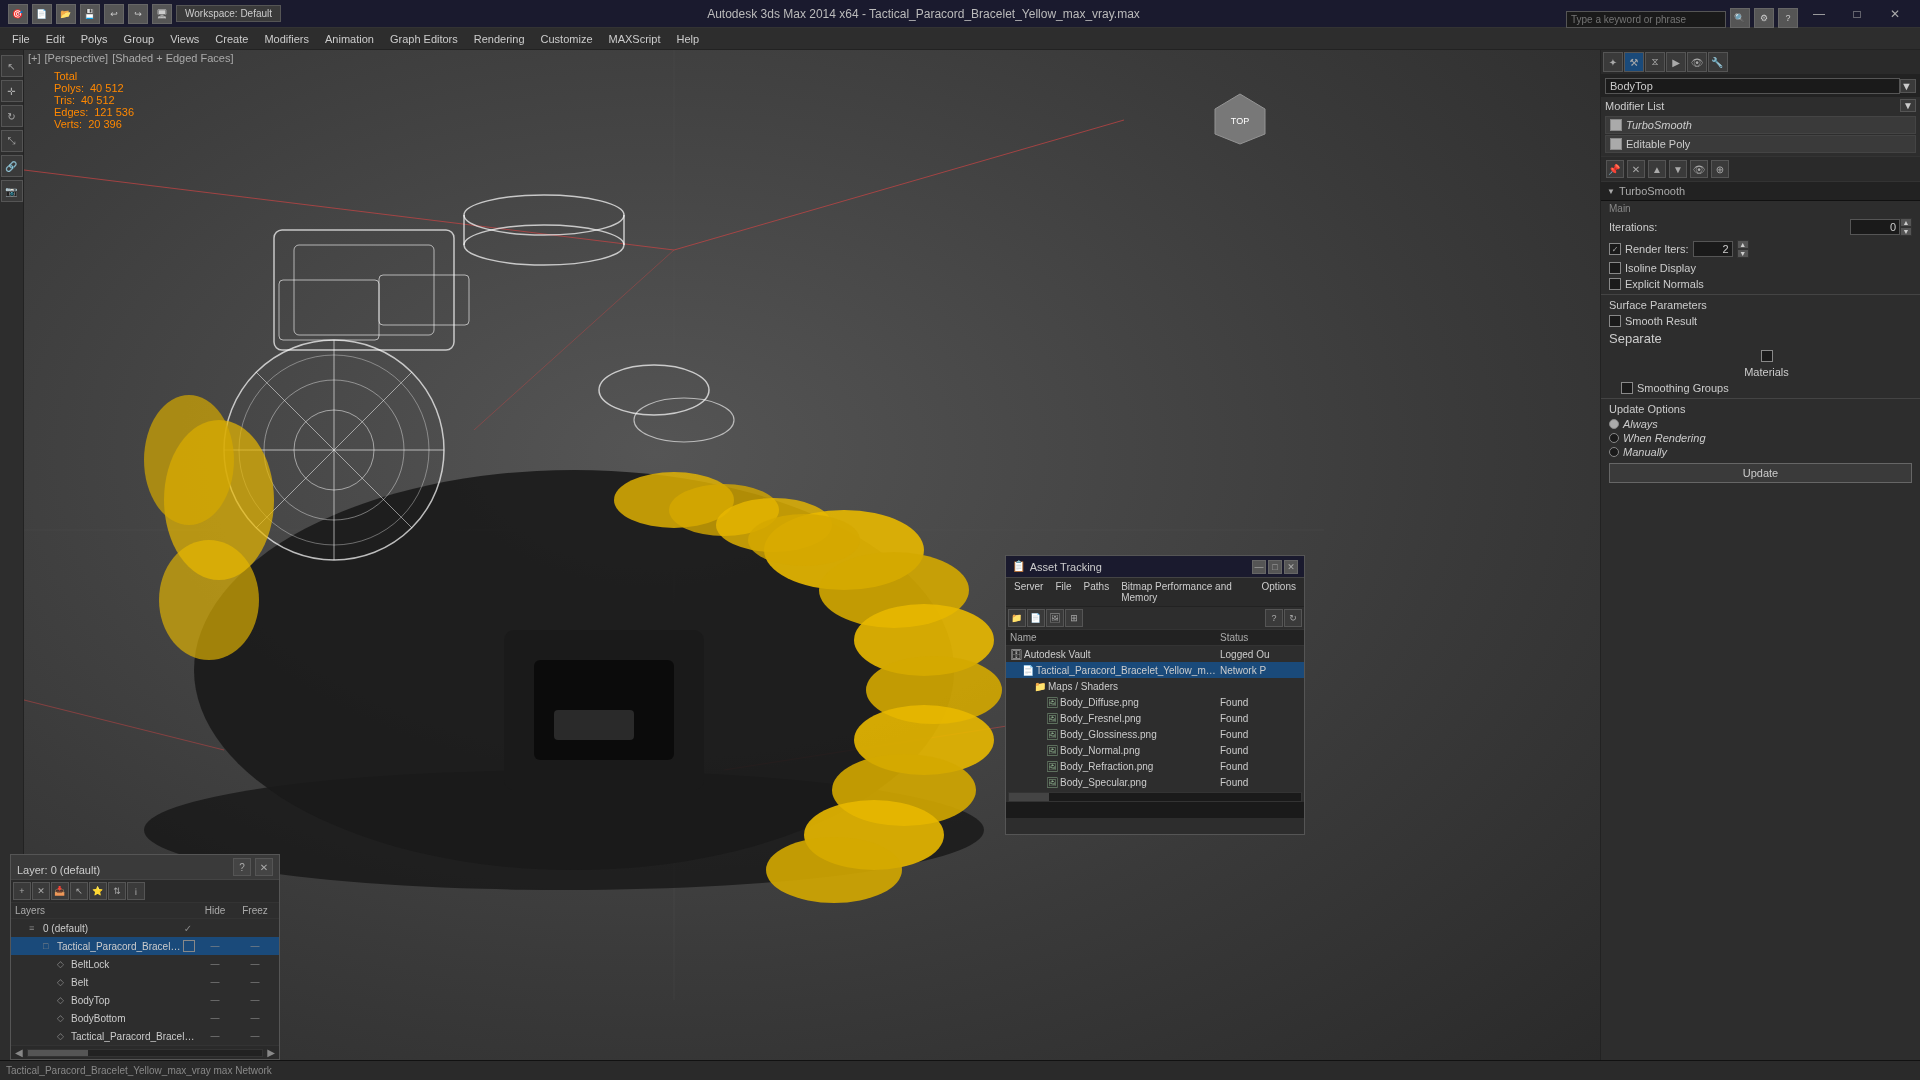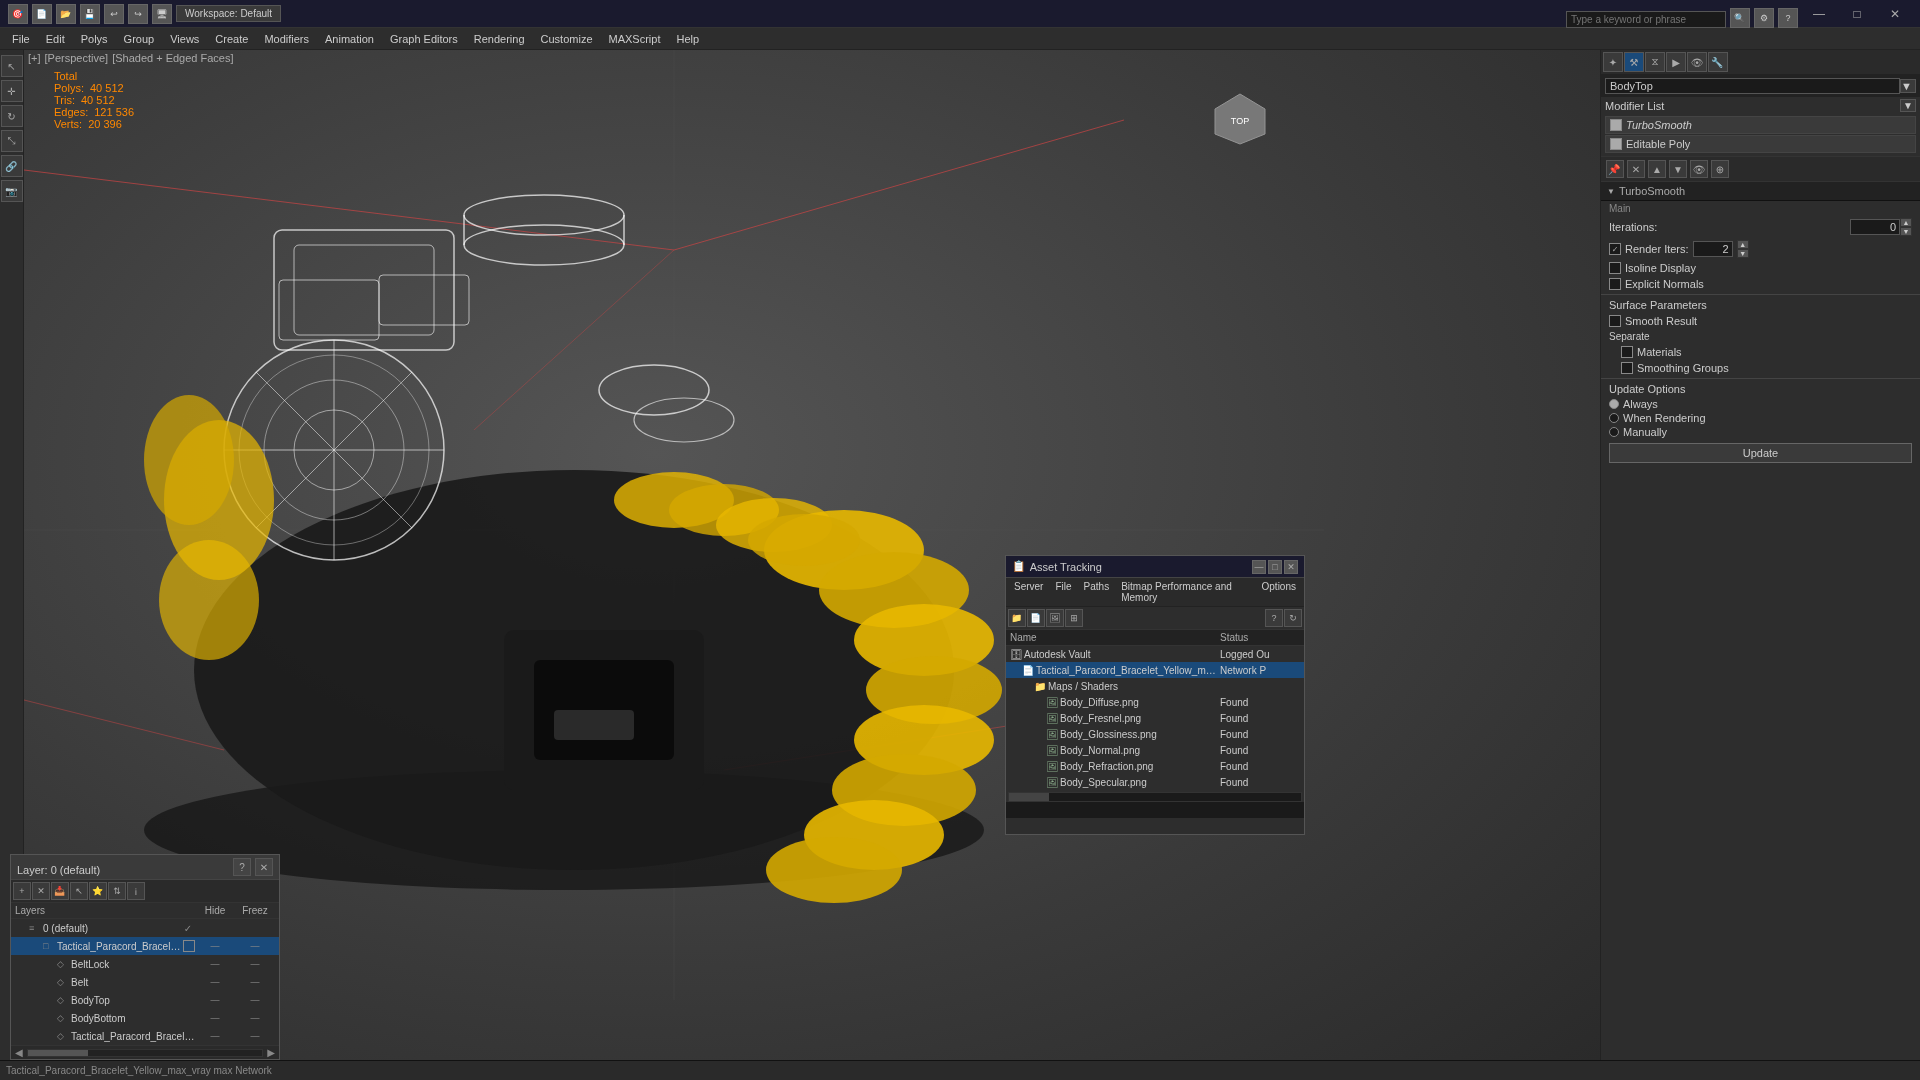--- a/index.html
+++ b/index.html
@@ -146,21 +146,21 @@
     .object-name-input { flex: 1; background: #1a1a1a; border: 1px solid #555; color: #ccc; font-size: 11px; padding: 1px 4px; }
     .object-name-dropdown { width: 16px; background: #3a3a3a; border: 1px solid #555; color: #ccc; font-size: 11px; cursor: pointer; }
 
     
     .update-btn { margin: 4px 8px; padding: 3px; background: #3a3a3a; border: 1px solid #666; color: #ccc; font-size: 11px; cursor: pointer; text-align: center; }
 
     
     .radio-row { display: flex; align-items: center; padding: 1px 8px; gap: 4px; }
     .radio { width: 10px; height: 10px; border-radius: 50%; border: 1px solid #888; background: #1a1a1a; display: inline-block; }
     .radio.checked { background: #aaa; }
-    .radio-label { color: #ccc; font-size: 11px; }
+    .radio-label { color: #ccc; font-size: 11px; font-style: italic; }
 
     
     .sep-line { height: 1px; background: #444; margin: 2px 0; }
 
     
     svg.vp-overlay { position: absolute; top: 0; left: 0; width: 100%; height: 100%; pointer-events: none; }
 
     
     #render-area {
       position: absolute; top: 0; left: 0; right: 0; bottom: 0;
@@ -176,20 +176,21 @@
   <div id="titlebar-left">
     <div class="tb-icon">🎯</div>
     <div class="tb-icon">📄</div>
     <div class="tb-icon">📂</div>
     <div class="tb-icon">💾</div>
     <div class="tb-icon">↩</div>
     <div class="tb-icon">↪</div>
     <div class="tb-icon">🖥</div>
     <div style="background:#3a3a3a;border:1px solid #555;padding:2px 8px;color:#ccc;font-size:10px;cursor:pointer;">Workspace: Default</div>
   </div>
+  <div id="titlebar-center">Autodesk 3ds Max 2014 x64 - Tactical_Paracord_Bracelet_Yellow_max_vray.max</div>
   <div id="titlebar-right">
     <input style="background: rgb(26, 26, 26); border: 1px solid rgb(85, 85, 85); color: rgb(170, 170, 170); font-size: 10px; padding: 2px 4px; width: 160px;" placeholder="Type a keyword or phrase">
     <div class="tb-icon">🔍</div>
     <div class="tb-icon">⚙</div>
     <div class="tb-icon">?</div>
     <div class="win-btn">—</div>
     <div class="win-btn">□</div>
     <div class="win-btn close">✕</div>
   </div>
 </div>
@@ -406,23 +407,23 @@
 
     <div class="sep-line"></div>
 
     <div style="padding:2px 8px;color:#ccc;font-size:11px;">Surface Parameters</div>
 
     <div class="checkbox-row">
       <div class="cb"></div>
       <span class="cb-label">Smooth Result</span>
     </div>
 
-    <div style="padding:2px 8px;color:#ccc;font-size:10px;">Separate</div>
-
-    <div class="checkbox-row" style="padding-left:20px;">
+    <div style="padding:2px 8px;color:#ccc;font-size:13px;">Separate</div>
+
+    <div class="checkbox-row" style="padding-left:20px;flex-direction:column;">
       <div class="cb"></div>
       <span class="cb-label">Materials</span>
     </div>
 
     <div class="checkbox-row" style="padding-left:20px;">
       <div class="cb"></div>
       <span class="cb-label">Smoothing Groups</span>
     </div>
 
     <div class="sep-line"></div>

